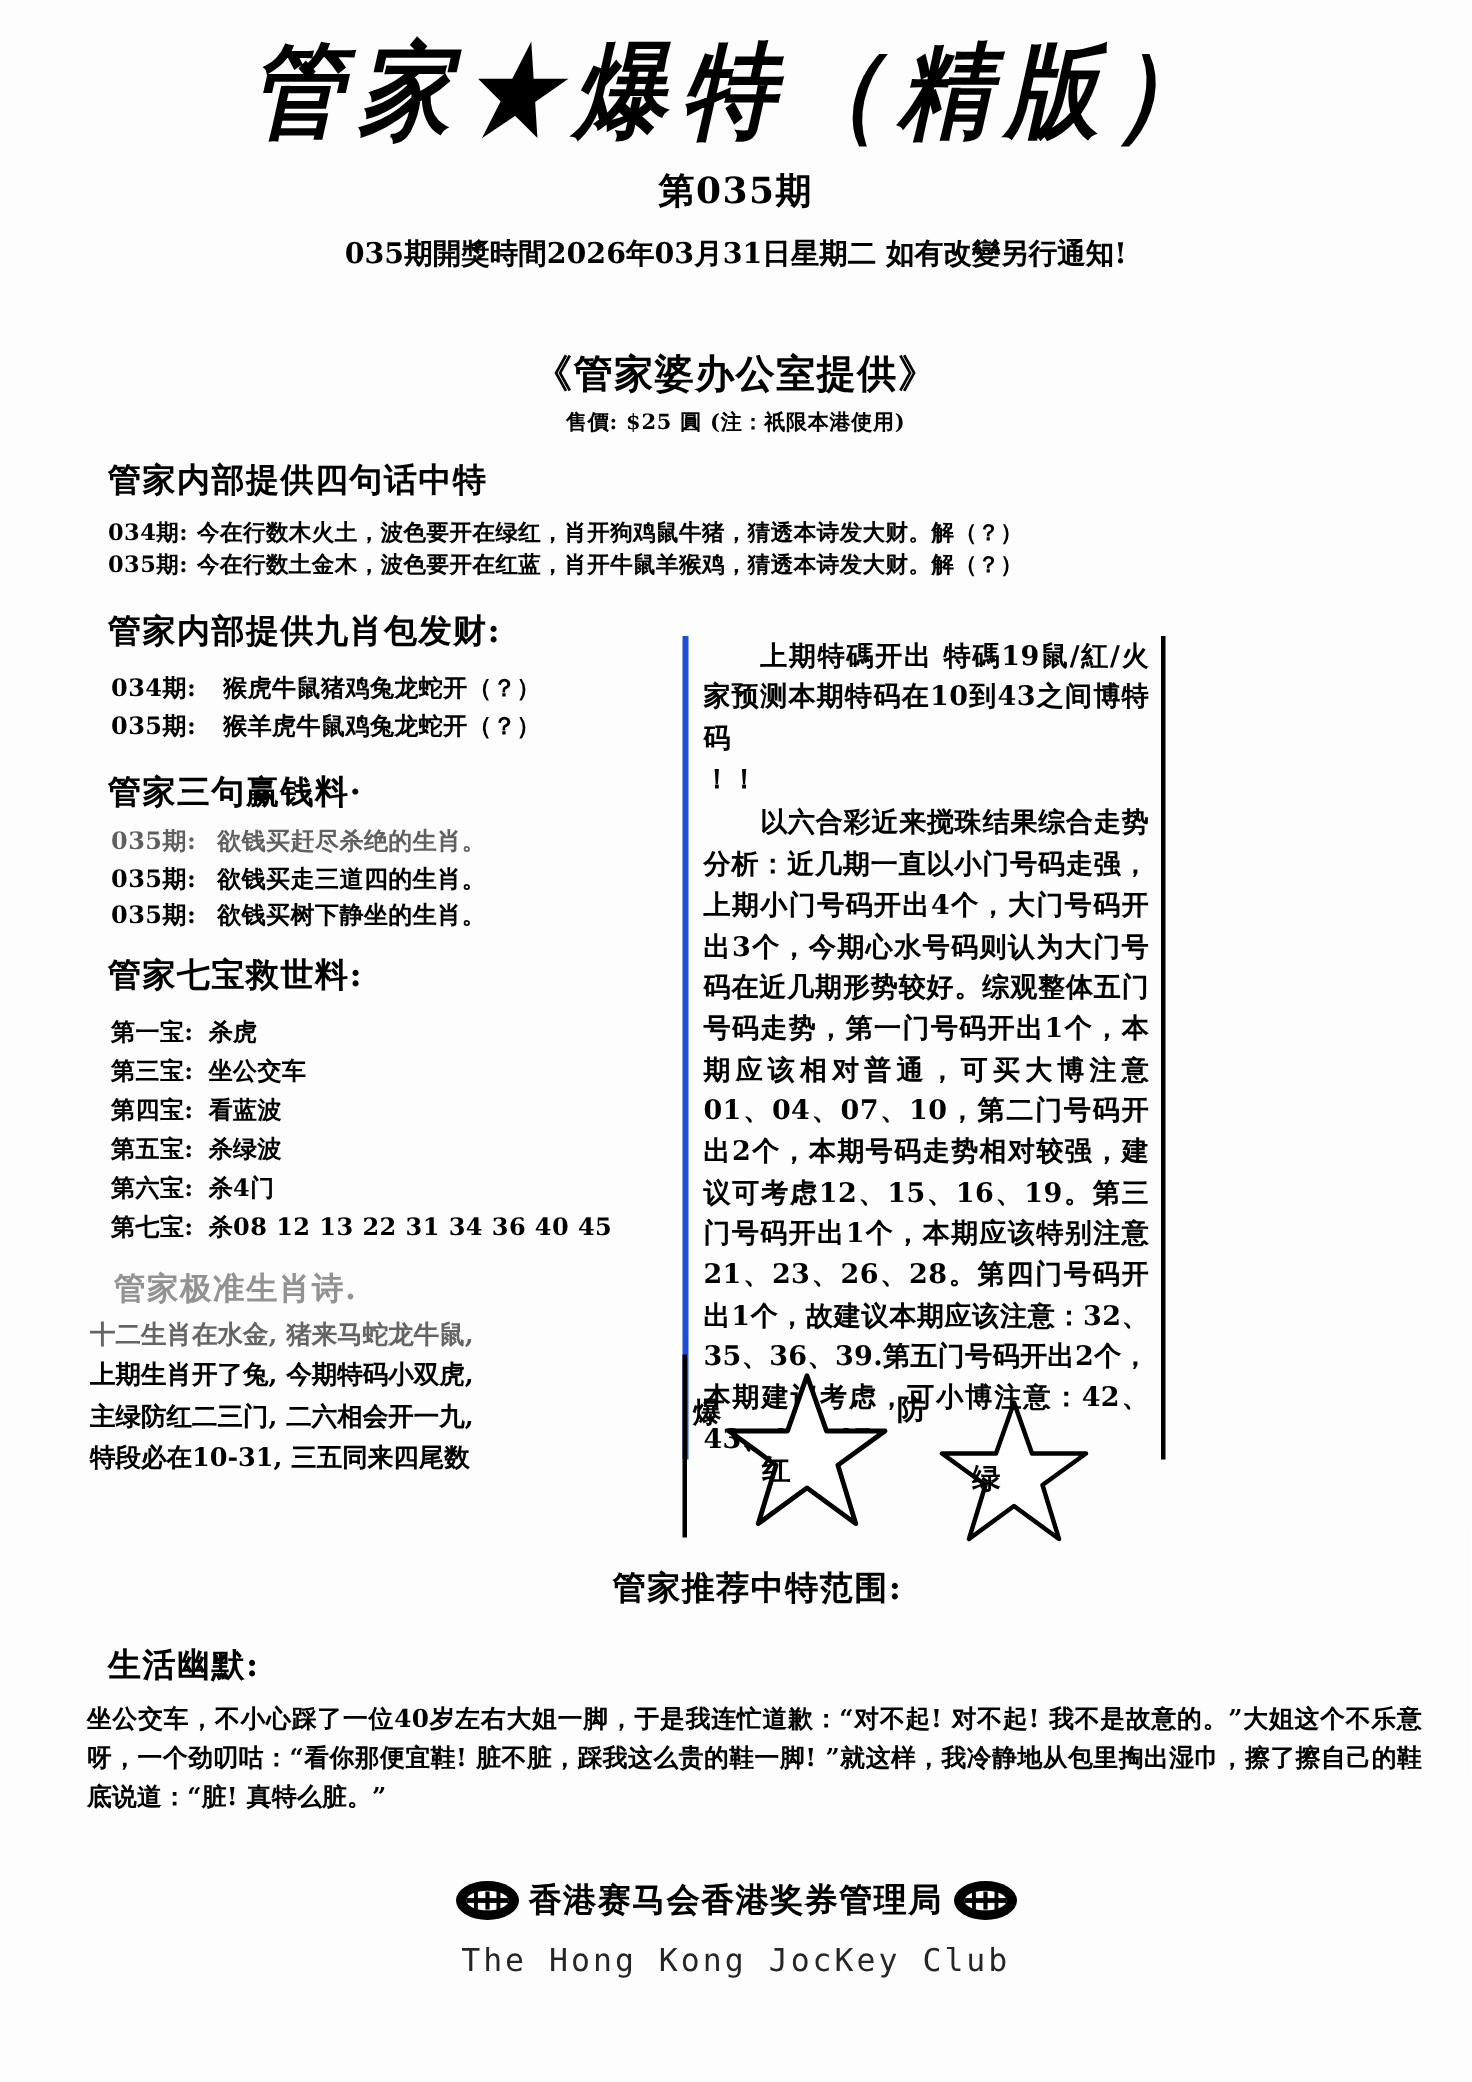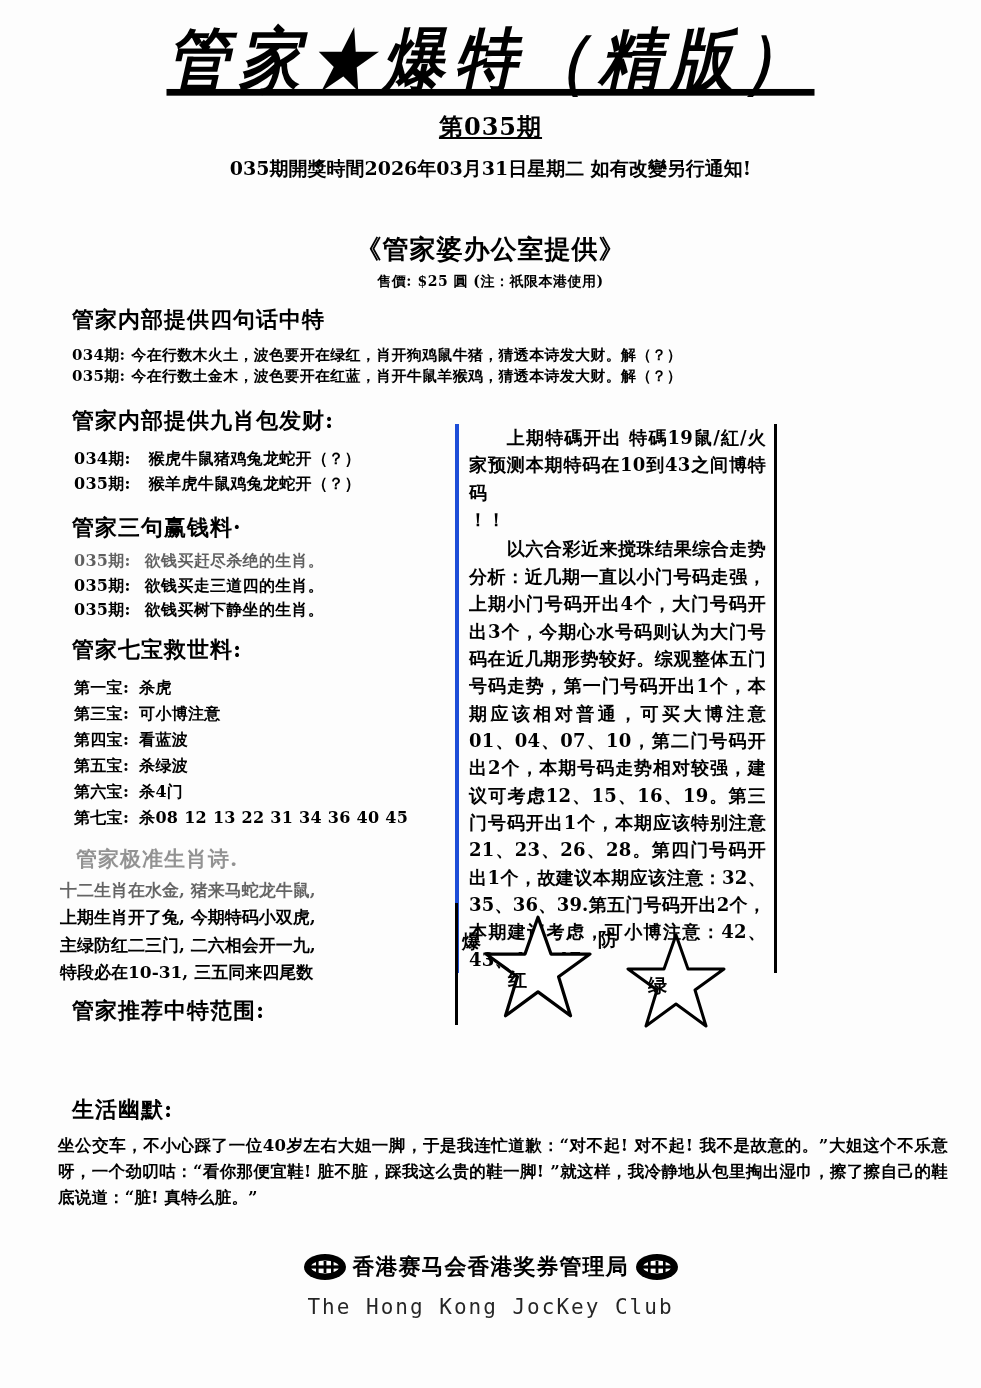--- a/index.html
+++ b/index.html
@@ -21,21 +21,20 @@
     background: #fdfdfd;
   }
 
   
   .masthead {
     position: absolute;
     top: 24px;
     left: 0;
     right: 0;
     text-align: center;
-    text-decoration: underline;
   }
   .masthead-title {
     font-family: "DejaVu Serif", "Liberation Serif", serif;
     font-size: 62px;
     font-weight: 900;
     font-style: italic;
     letter-spacing: 10px;
     line-height: 1.05;
     white-space: nowrap;
     transform: scaleY(1.12);
@@ -164,22 +163,23 @@
   }
   .star-wrap.one .lbl-out { left: -2px; top: 14px; }
   .star-wrap.one .lbl-in  { left: 44px; top: 52px; }
   .star-wrap.two .lbl-out { left: -8px; top: -6px; }
   .star-wrap.two .lbl-in  { left: 42px; top: 40px; }
 
   
   .recommend {
     position: absolute;
     left: 58px;
-    top: 996px;
+    top: 1044px;
     width: 880px;
+    text-align: center;
   }
   .recommend .sec-head { margin-left: 14px; margin-bottom: 4px; }
   .recommend .nums {
     font-family: "DejaVu Serif", "Liberation Serif", serif;
     font-size: 16px;
     font-weight: 600;
     letter-spacing: 1.2px;
     margin-left: 2px;
     white-space: nowrap;
   }
@@ -278,21 +278,21 @@
         <span class="idx">035期:</span><span>欲钱买树下静坐的生肖。</span>
       </div>
     </div>
 
     <div class="block-7bao" style="margin-bottom:14px">
       <div class="sec-head">管家七宝救世料:</div>
       <div class="row-line">
         <span class="idx">第一宝:</span><span>杀虎</span>
       </div>
       <div class="row-line">
-        <span class="idx">第三宝:</span><span>可小博注意</span>
+        <span class="idx">第三宝:</span><span>坐公交车</span>
       </div>
       <div class="row-line">
         <span class="idx">第四宝:</span><span>看蓝波</span>
       </div>
       <div class="row-line">
         <span class="idx">第五宝:</span><span>杀绿波</span>
       </div>
       <div class="row-line">
         <span class="idx">第六宝:</span><span>杀4门</span>
       </div>

